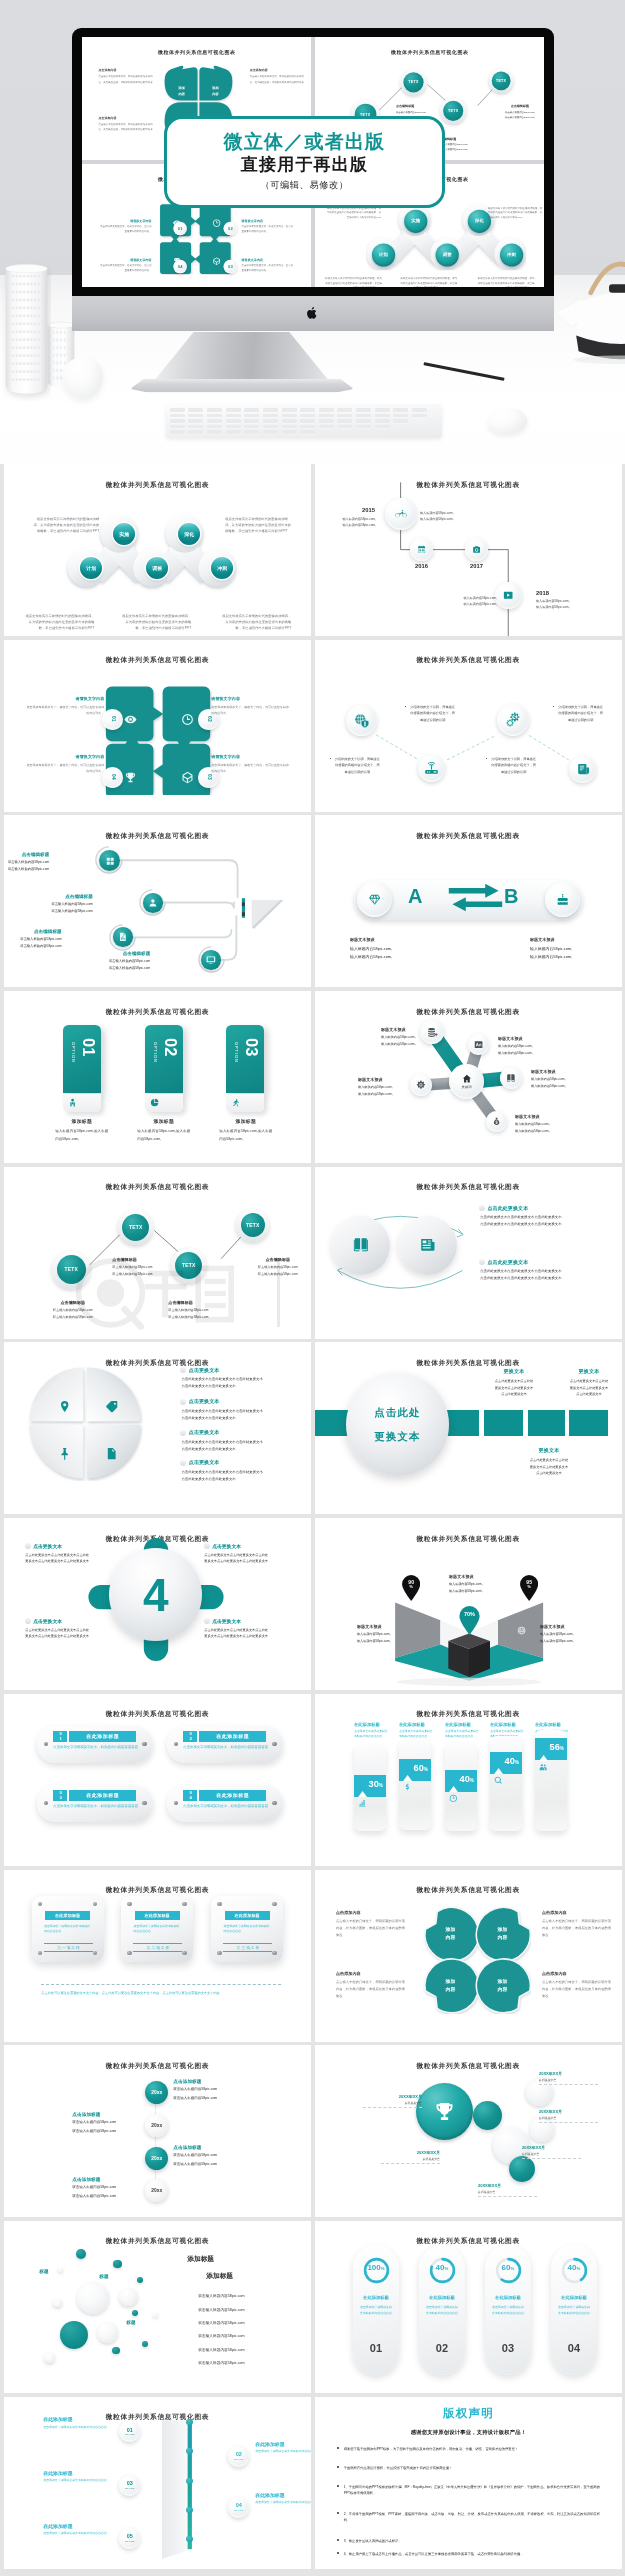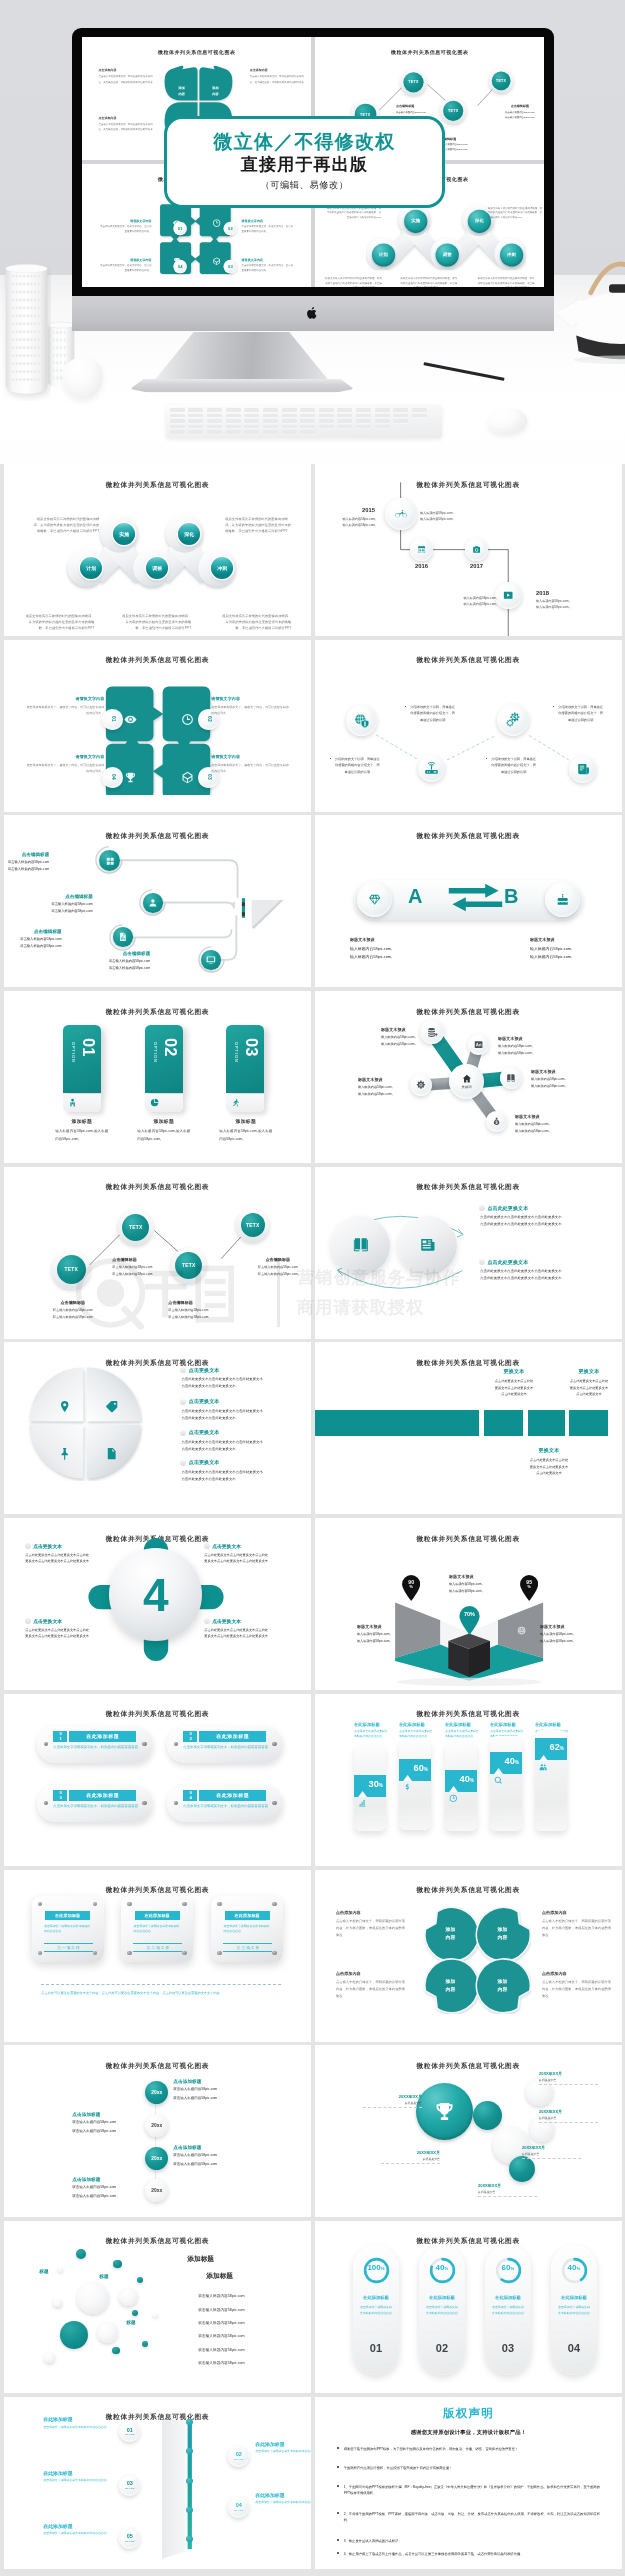--- a/index.html
+++ b/index.html
@@ -512,21 +512,21 @@
   <div class="imac-chin">
     <svg class="apple" viewBox="0 0 18 22">
       <path d="M12.9 11.6c0-2.4 1.9-3.5 2-3.6-1.1-1.6-2.8-1.8-3.4-1.9-1.5-.15-2.9.86-3.6.86-.75 0-1.9-.84-3.1-.82-1.6.02-3.1.93-3.9 2.36-1.67 2.9-.43 7.2 1.2 9.5.8 1.14 1.74 2.4 2.98 2.36 1.2-.05 1.65-.77 3.1-.77 1.44 0 1.85.77 3.11.75 1.29-.02 2.1-1.16 2.88-2.3.91-1.32 1.28-2.6 1.3-2.66-.03-.01-2.5-.96-2.53-3.8z"></path>
       <path d="M10.6 4.1c.66-.8 1.1-1.9 1-3-.95.04-2.1.63-2.78 1.42-.6.7-1.13 1.83-.99 2.9 1.06.08 2.14-.54 2.77-1.32z"></path>
     </svg>
   </div>
   <div class="imac-foot"></div>
   <div class="imac-base"></div>
 
   <div class="titlecard">
-    <div class="tc1">微立体／不得修改权</div>
+    <div class="tc1">微立体／或者出版</div>
     <div class="tc2">直接用于再出版</div>
     <div class="tc3">（可编辑、易修改）</div>
   </div>
 
   <div class="pencil"></div>
   <div class="kbd">
         <span class="key" style="left:3.7px;top:3.1px"></span>
         <span class="key" style="left:22px;top:3.1px"></span>
         <span class="key" style="left:41px;top:3.1px"></span>
         <span class="key" style="left:60px;top:3.1px"></span>
@@ -1183,20 +1183,26 @@
             </div>
             <div style="font-size:3.4px;color:#2d2d2d;line-height:2.1;margin-top:2.4px;padding-left:1.2px"><span>点击此处更换文本点击此处更换文本点击此处更换文本</span><br><span>点击此处更换文本点击此处更换文本</span></div>
           </div>
 </div>
 <div class="slide">
 <div class="stitle">微粒体并列关系信息可视化图表</div>
 <div style="position:absolute;left:0px;top:68px;width:164px;height:26px;background:#0e9090"></div>
 <div style="position:absolute;left:169px;top:68px;width:39px;height:26px;background:#0e9090"></div>
 <div style="position:absolute;left:213px;top:68px;width:37px;height:26px;background:#0e9090"></div>
 <div style="position:absolute;left:254px;top:68px;width:39px;height:26px;background:#0e9090"></div>
+<div class="circ" style="left:31px;top:31px;width:103px;height:103px;
+     background:radial-gradient(circle at 40% 28%,#ffffff 0%,#f3f4f6 38%,#e2e5e8 66%,#c9ced2 100%);
+     box-shadow:0 3.7px 9.2px rgba(0,0,0,.16);display:flex;flex-direction:column;align-items:center;justify-content:center">
+  <span style="font-size:10.4px;font-weight:bold;color:#0e9090;letter-spacing:1.2px">点击此处</span>
+  <span style="font-size:10.4px;font-weight:bold;color:#0e9090;letter-spacing:1.2px;margin-top:9.8px">更换文本</span>
+          </div>
 <div style="position:absolute;left:163px;top:26px;width:72px;text-align:center">
             <div class="hd" style="font-size:5.1px">更换文本</div>
             <div style="font-size:3.2px;color:#2d2d2d;line-height:2.1;margin-top:2.4px"><span>点击此处更换文本点击此处</span><br><span>更换文本点击此处更换文本</span><br><span>点击此处更换文本</span></div>
           </div>
 <div style="position:absolute;left:238px;top:26px;width:72px;text-align:center">
             <div class="hd" style="font-size:5.1px">更换文本</div>
             <div style="font-size:3.2px;color:#2d2d2d;line-height:2.1;margin-top:2.4px"><span>点击此处更换文本点击此处</span><br><span>更换文本点击此处更换文本</span><br><span>点击此处更换文本</span></div>
           </div>
 <div style="position:absolute;left:198px;top:105px;width:72px;text-align:center">
             <div class="hd" style="font-size:5.1px">更换文本</div>
@@ -1395,21 +1401,21 @@
             <div style="position:absolute;left:4.3px;top:40px"><svg viewBox="0 0 24 24" width="8.6" height="8.6" fill="#29b6cf">
                 <path d="M10.5 2a8.5 8.5 0 1 0 5.1 15.3l4.6 4.6 1.8-1.8-4.6-4.6A8.5 8.5 0 0 0 10.5 2zm0 2.2a6.3 6.3 0 1 1 0 12.6 6.3 6.3 0 0 1 0-12.6z"></path>
               </svg></div>
           </div>
 <div style="position:absolute;left:220px;top:28px;width:34px">
             <div style="font-size:4.3px;font-weight:bold;color:#29b6cf;white-space:nowrap">在此添加标题</div>
             <div style="font-size:2.8px;color:#29b6cf;line-height:1.95;margin-top:1.8px">点击添加文字说明或复制文本粘贴此内容容容容容</div>
           </div>
 <div style="position:absolute;left:220px;top:36px;width:32px;height:101px;border-radius:6.7px;overflow:hidden;background:linear-gradient(175deg,#fdfdfe 0%,#f3f4f5 30%,#eceded 72%,#f8f8f9 100%);box-shadow:0 3.1px 6.7px rgba(0,0,0,.11)">
             <div style="position:absolute;left:0;right:0;top:8.6px;height:22px;background:#29b6cf"></div>
-            <div style="position:absolute;left:0;right:3.1px;top:13.4px;text-align:right;font-size:9.2px;font-weight:bold;color:#fff;line-height:1"><span>62</span><span style="font-size:4.6px">%</span></div>
+            <div style="position:absolute;left:0;right:3.1px;top:13.4px;text-align:right;font-size:9.2px;font-weight:bold;color:#fff;line-height:1"><span>56</span><span style="font-size:4.6px">%</span></div>
             <svg style="position:absolute;left:4.3px;top:25px" width="9.2" height="6.1" viewBox="0 0 15 10">
               <path d="M0 10 L7.5 0 L15 10 Z" fill="#fbfbfc"></path>
             </svg>
             <div style="position:absolute;left:4.3px;top:33px"><svg viewBox="0 0 24 24" width="8.6" height="8.6" fill="#29b6cf">
                 <path d="M8 3.2a3.2 3.2 0 1 1 0 6.4 3.2 3.2 0 0 1 0-6.4zm8 1a2.6 2.6 0 1 1 0 5.2 2.6 2.6 0 0 1 0-5.2zM8 11c3.4 0 6.2 2.3 6.2 5.4V20H1.8v-3.6C1.8 13.3 4.6 11 8 11zm8.2.2c2.8 0 5 1.9 5 4.4V20h-5.2v-3.6c0-1.8-.7-3.4-1.9-4.6.6-.4 1.3-.6 2.1-.6z"></path>
               </svg></div>
           </div>
 </div>
 </div>
 <div class="row">
@@ -1740,19 +1746,15 @@
       <rect x="244" y="26" width="11" height="112"></rect>
       <rect x="244" y="26" width="76" height="11"></rect>
       <rect x="309" y="26" width="11" height="112"></rect>
       <rect x="244" y="127" width="76" height="11"></rect>
       <rect x="262" y="52" width="42" height="10"></rect>
       <rect x="262" y="76" width="42" height="10"></rect>
       <rect x="262" y="100" width="42" height="10"></rect>
     </g>
   </svg>
   <div class="wm-bar"></div>
-  <div class="wm-text">
-    <div>营销创意服务与协作</div>
-    <div>商用请获取授权</div>
-  </div>
 </div>
 </div>
 
 
 </body></html>

